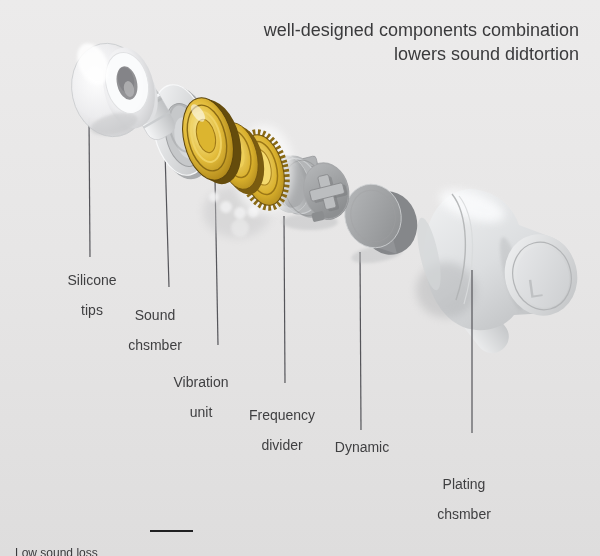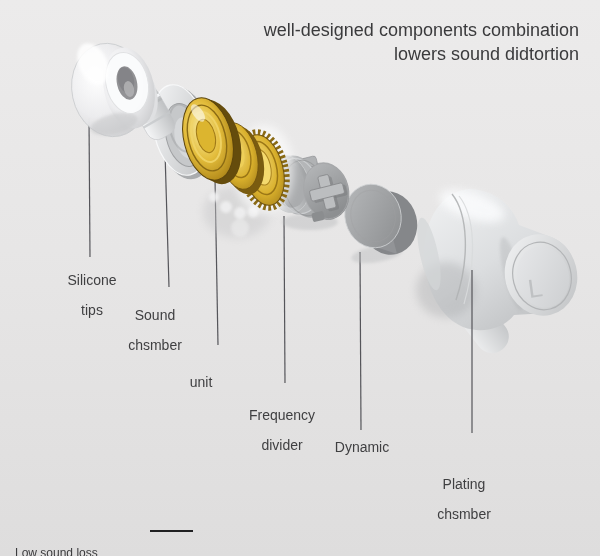--- a/index.html
+++ b/index.html
@@ -225,20 +225,21 @@
 
   <div class="label label-1">
     <span>Silicone</span>
     <span>tips</span>
   </div>
   <div class="label label-2">
     <span>Sound</span>
     <span>chsmber</span>
   </div>
   <div class="label label-3">
+    <span>Vibration</span>
     <span>unit</span>
   </div>
   <div class="label label-4">
     <span>Frequency</span>
     <span>divider</span>
   </div>
   <div class="label label-5">
     <span>Dynamic</span>
   </div>
   <div class="label label-6">

